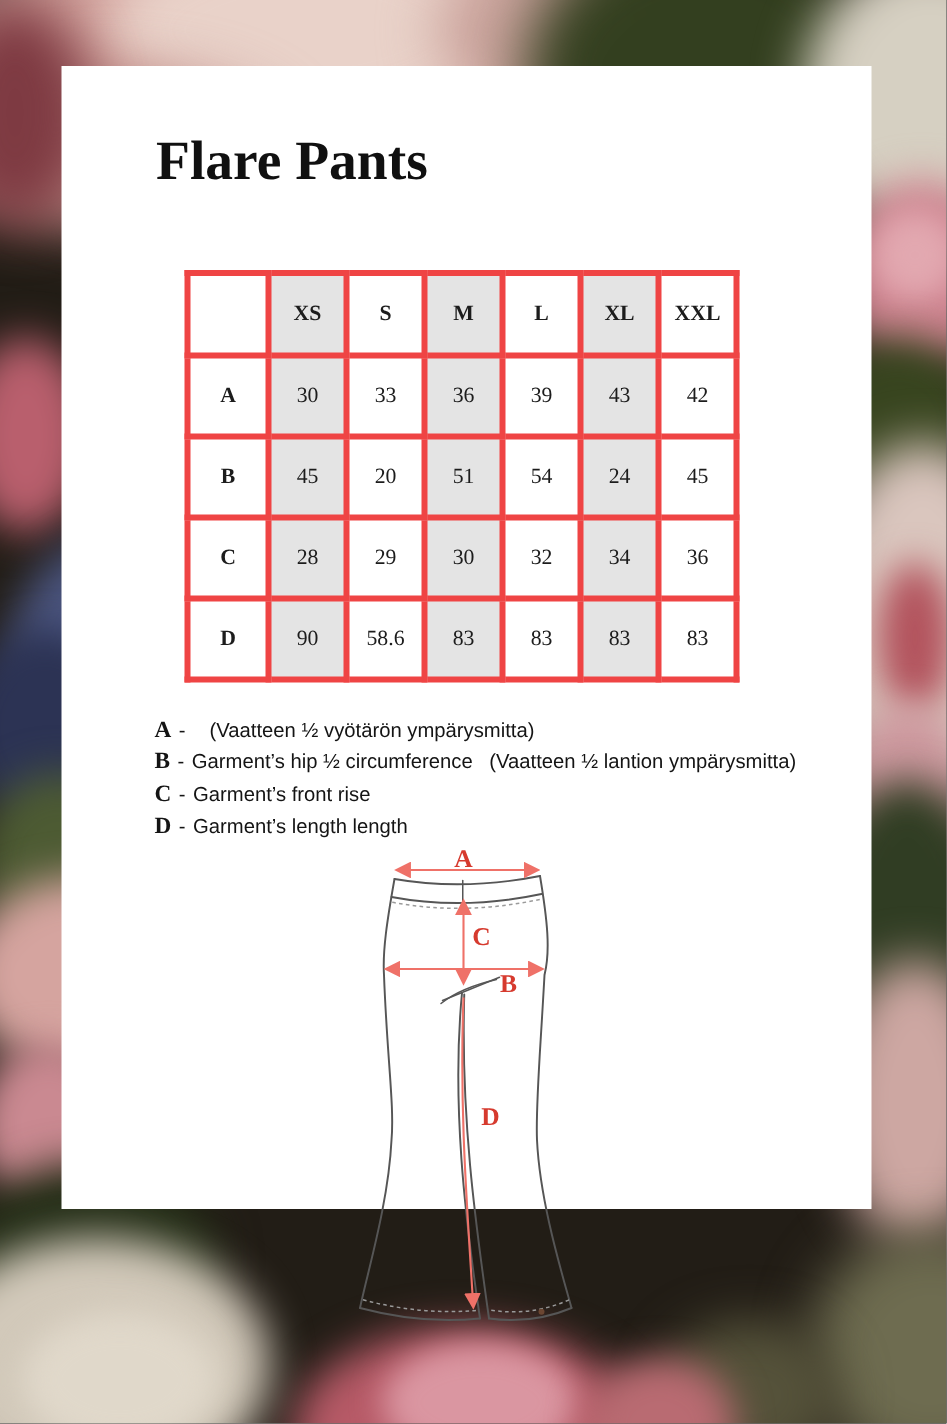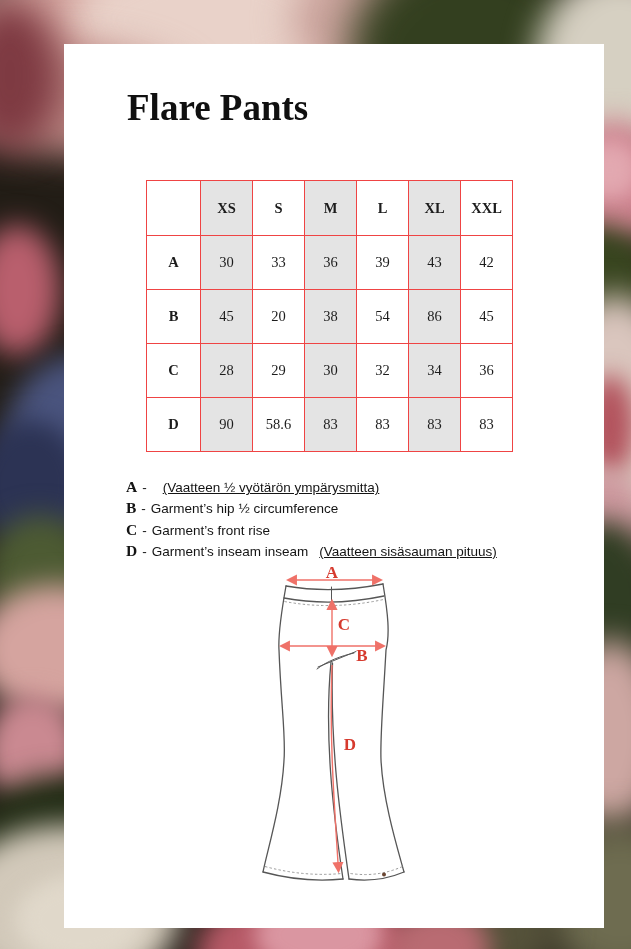--- a/index.html
+++ b/index.html
@@ -4,46 +4,46 @@
 <style>
   html,body{margin:0;padding:0;}
   body{font-family:"Liberation Sans",sans-serif;background:#111;}
   .stage{position:relative;width:631px;height:949px;overflow:hidden;background:#221d16;}
 
   
   .bg{position:absolute;inset:0;overflow:hidden;}
   .blob{position:absolute;border-radius:50%;filter:blur(16px);}
 
   
-  .card{position:absolute;left:64px;top:44px;width:540px;height:884px;background:#ffffff;}
+  .card{position:absolute;left:41px;top:44px;width:540px;height:762px;background:#ffffff;}
 
   .title{position:absolute;left:63px;top:42px;margin:0;
          font-family:"Liberation Serif",serif;font-weight:700;font-size:37px;
          letter-spacing:0px;color:#101010;}
 
   
   .tablewrap{position:absolute;left:82px;top:136px;}
   table.size{border-collapse:collapse;table-layout:fixed;}
   table.size col.c-label{width:54px;}
   table.size col.c-size{width:52px;}
   table.size th,table.size td{
-      border:1px solid #ef4444;text-align:center;vertical-align:middle;
+      border:4px solid #ef4444;text-align:center;vertical-align:middle;
       font-family:"Liberation Serif",serif;font-size:14.5px;color:#1c1c1c;padding:0;}
   table.size tr{height:54px;}
   table.size tr.head{height:55px;}
   table.size th{font-weight:600;}
   table.size td{font-weight:400;}
   .shade{background:var(--table_shade);}
 
   
   .legend{position:absolute;left:62px;top:434px;color:#141414;}
   .lg-row{display:flex;align-items:baseline;height:21.3px;font-size:13.5px;white-space:nowrap;}
   .lg-letter{font-family:"Liberation Serif",serif;font-weight:700;font-size:15.5px;}
   .lg-sep{margin:0 5px;}
-  .lg-fi{margin-left:11px;text-decoration:underline;}
+  .lg-fi{margin-left:11px;}
 
   
   .diagram{position:absolute;left:177px;top:511px;}
   .outline{fill:none;stroke:#565656;stroke-width:1.3;stroke-linecap:round;}
   .thin{fill:none;stroke:#565656;stroke-width:1;stroke-linecap:round;}
   .stitch{fill:none;stroke:#9a9a9a;stroke-width:1;stroke-dasharray:2.4 2.2;}
   .measure{fill:none;stroke:var(--arrow_red);stroke-width:1.4;}
   .ah-fill{fill:var(--arrow_red);}
   .red-label{font-family:"Liberation Serif",serif;font-weight:700;font-size:17px;
              fill:var(--accent_red);}
@@ -117,23 +117,23 @@
           <td>33</td>
           <td class="shade">36</td>
           <td>39</td>
           <td class="shade">43</td>
           <td>42</td>
         </tr>
         <tr>
           <th>B</th>
           <td class="shade">45</td>
           <td>20</td>
-          <td class="shade">38</td>
+          <td class="shade">51</td>
           <td>54</td>
-          <td class="shade">86</td>
+          <td class="shade">24</td>
           <td>45</td>
         </tr>
         <tr>
           <th>C</th>
           <td class="shade">28</td>
           <td>29</td>
           <td class="shade">30</td>
           <td>32</td>
           <td class="shade">34</td>
           <td>36</td>
@@ -154,31 +154,31 @@
     <div class="legend">
       <div class="lg-row">
         <span class="lg-letter">A</span>
         <span class="lg-sep">-</span>
         <span class="lg-fi">(Vaatteen ½ vyötärön ympärysmitta)</span>
       </div>
       <div class="lg-row">
         <span class="lg-letter">B</span>
         <span class="lg-sep">-</span>
         <span class="lg-en">Garment’s hip ½ circumference</span>
+        <span class="lg-fi">(Vaatteen ½ lantion ympärysmitta)</span>
       </div>
       <div class="lg-row">
         <span class="lg-letter">C</span>
         <span class="lg-sep">-</span>
         <span class="lg-en">Garment’s front rise</span>
       </div>
       <div class="lg-row">
         <span class="lg-letter">D</span>
         <span class="lg-sep">-</span>
-        <span class="lg-en">Garment’s inseam inseam</span>
-        <span class="lg-fi">(Vaatteen sisäsauman pituus)</span>
+        <span class="lg-en">Garment’s length length</span>
       </div>
     </div>
 
     <svg class="diagram" width="190" height="335" viewBox="225 555 190 335">
       <defs>
         <marker id="ah" markerWidth="8" markerHeight="8" viewBox="0 0 10 10" refX="8" refY="5" orient="auto-start-reverse">
           <path class="ah-fill" d="M0,0 L10,5 L0,10 z"></path>
         </marker>
       </defs>
 

